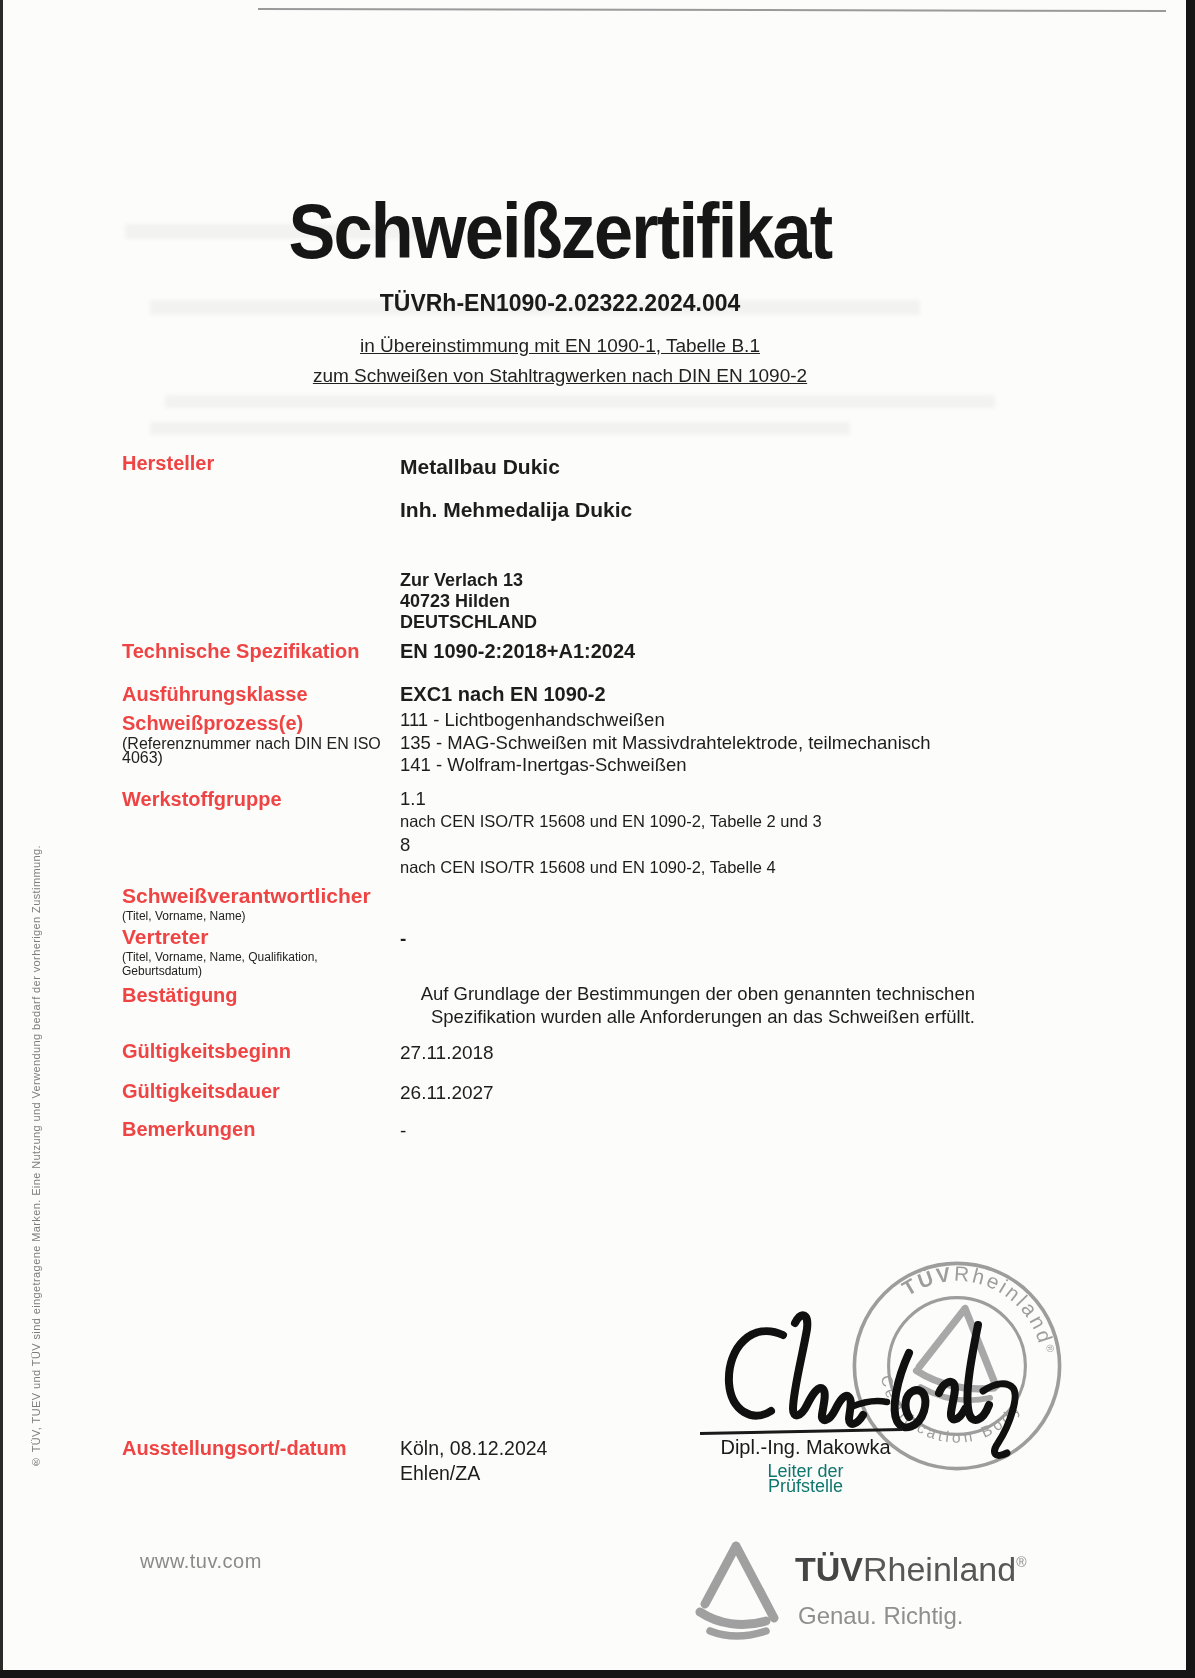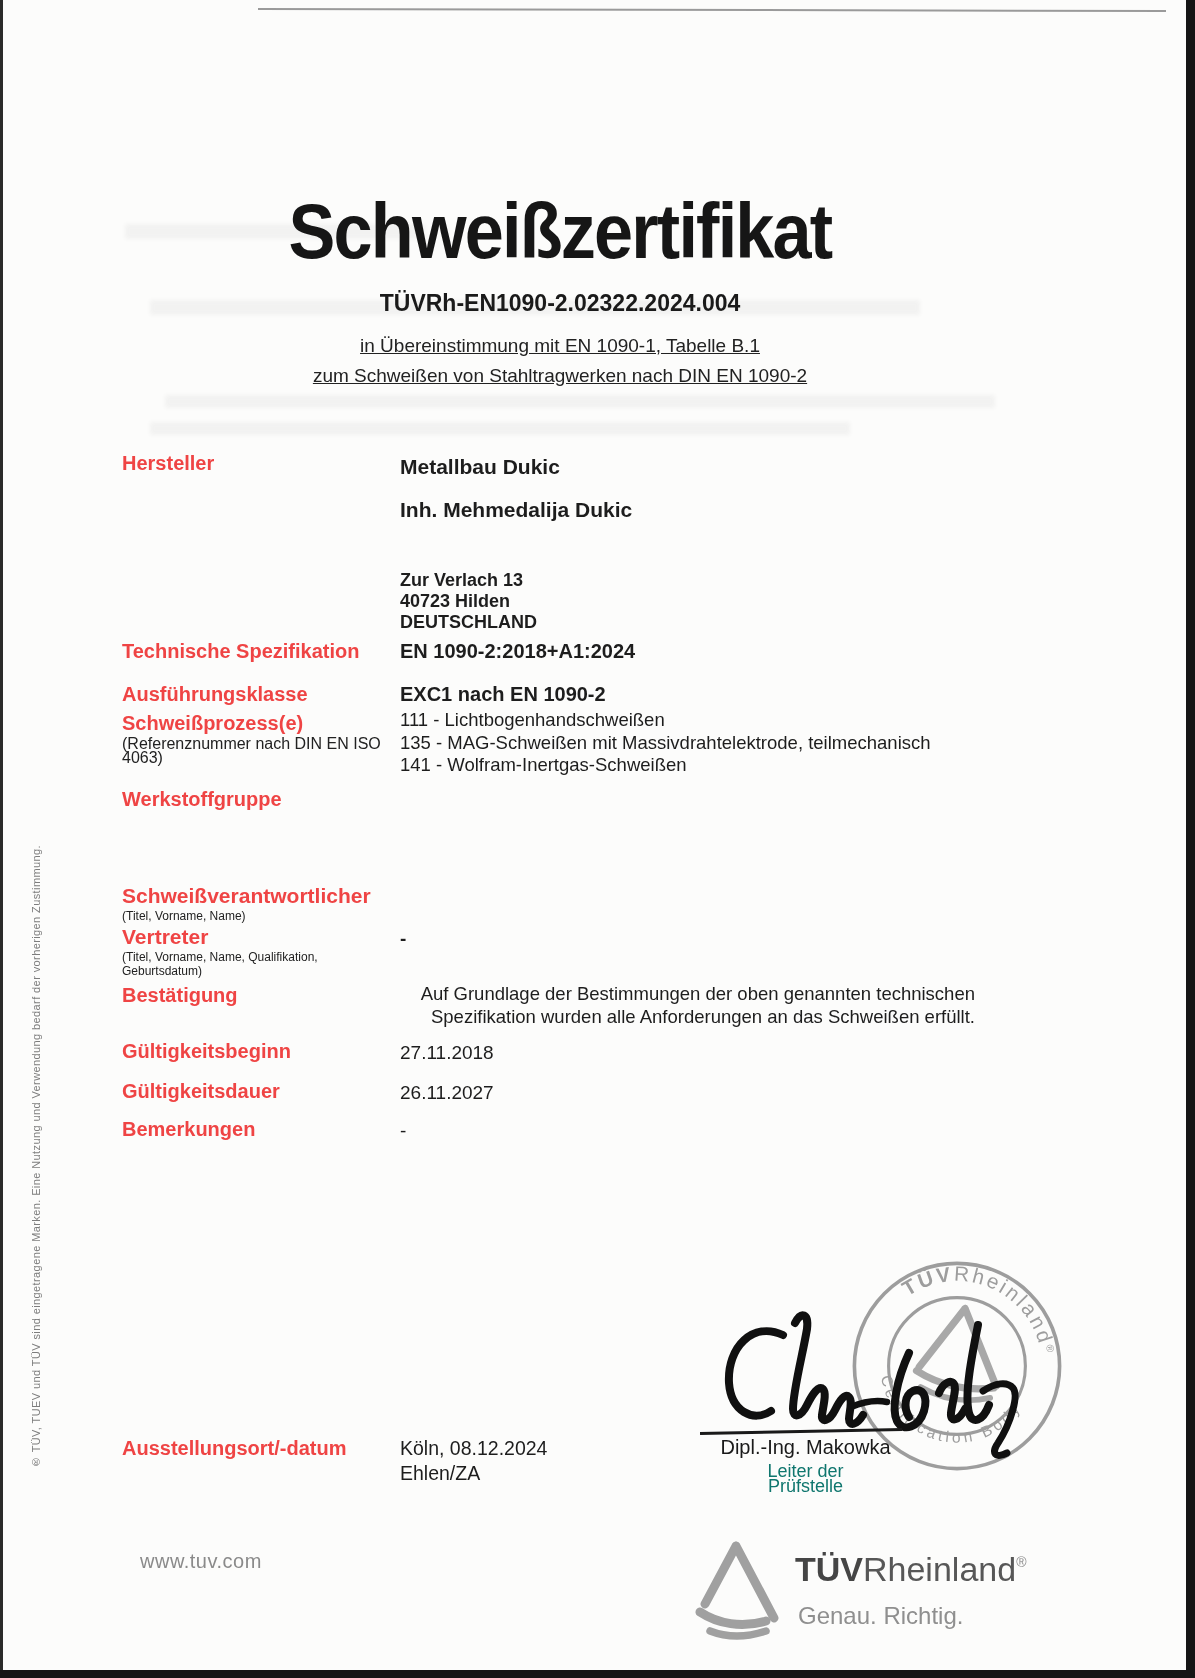--- a/index.html
+++ b/index.html
@@ -88,20 +88,26 @@
 
   <div class="abs flabel" style="top:712px;">Schweißprozess(e)</div>
   <div class="abs fsub" style="top:737px;">(Referenznummer nach DIN EN ISO 4063)</div>
   <div class="abs fval blk proc" style="top:709px;">
     <span>111 - Lichtbogenhandschweißen</span>
     <span>135 - MAG-Schweißen mit Massivdrahtelektrode, teilmechanisch</span>
     <span>141 - Wolfram-Inertgas-Schweißen</span>
   </div>
 
   <div class="abs flabel" style="top:788px;">Werkstoffgruppe</div>
+  <div class="abs fval blk wg" style="top:787px;">
+    <span class="big">1.1</span>
+    <span class="small">nach CEN ISO/TR 15608 und EN 1090-2, Tabelle 2 und 3</span>
+    <span class="big">8</span>
+    <span class="small">nach CEN ISO/TR 15608 und EN 1090-2, Tabelle 4</span>
+  </div>
 
   <div class="abs flabel" style="top:884px;font-size:21px;">Schweißverantwortlicher</div>
   <div class="abs fsub" style="top:909px;font-size:12px;">(Titel, Vorname, Name)</div>
 
   <div class="abs flabel" style="top:925px;font-size:21px;">Vertreter</div>
   <div class="abs fsub" style="top:950px;font-size:12px;width:265px;">(Titel, Vorname, Name, Qualifikation, Geburtsdatum)</div>
   <div class="abs fval bold" style="top:928px;">-</div>
 
   <div class="abs flabel" style="top:984px;">Bestätigung</div>
   <div class="abs fval best" style="top:982px;text-align:right;">Auf Grundlage der Bestimmungen der oben genannten technischen Spezifikation wurden alle Anforderungen an das Schweißen erfüllt.</div>

